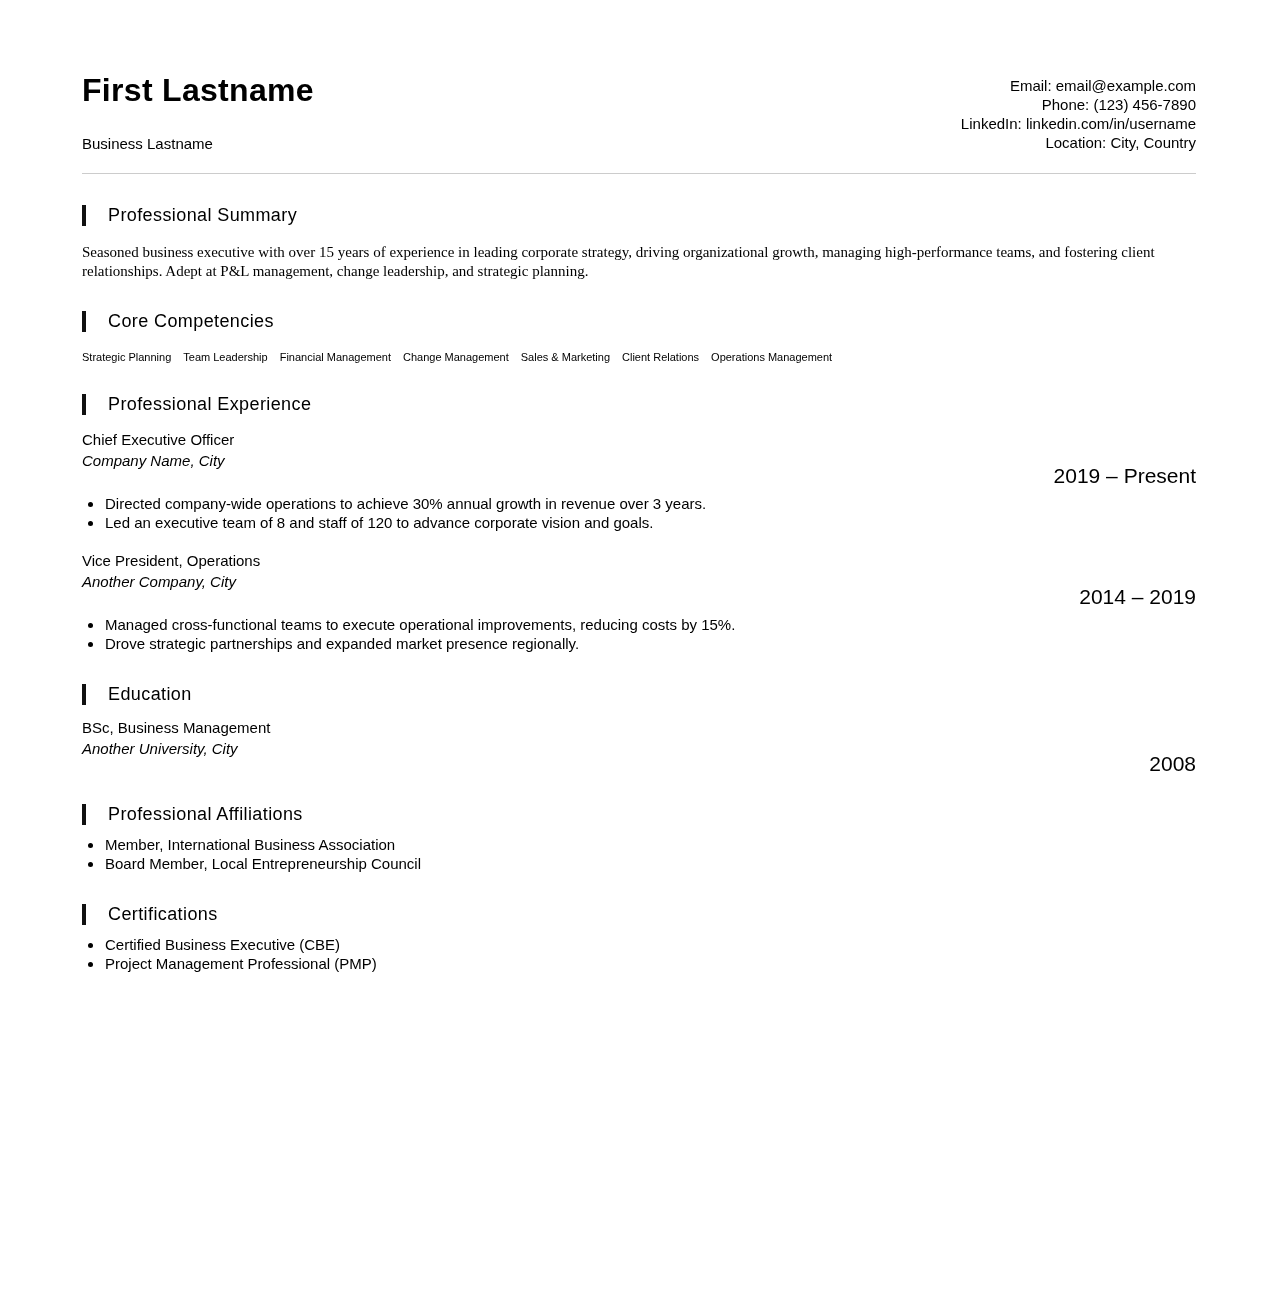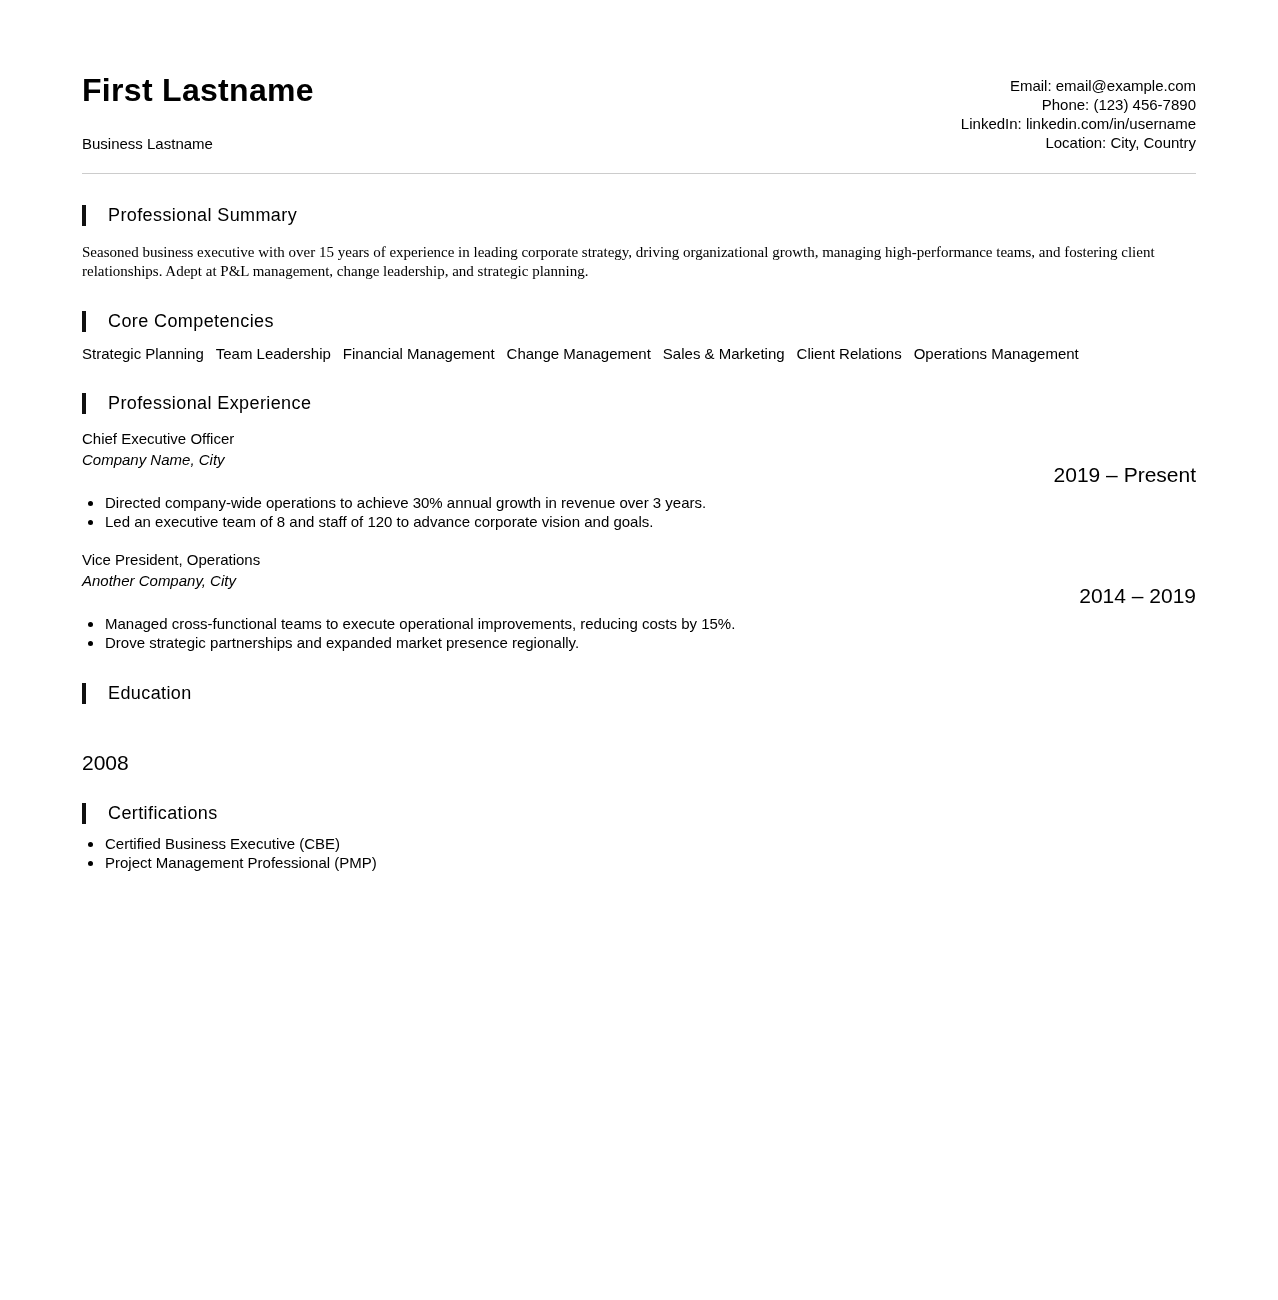--- a/index.html
+++ b/index.html
@@ -26,21 +26,21 @@
     font-size: 18px;
     font-weight: 400;
     line-height: 21px;
     border-left: 4px solid #111111;
     padding-left: 22px;
     letter-spacing: 0.4px;
   }
   .body-text { font-size: 15px; line-height: 18.5px; font-family: Liberation Serif, serif; }
   .summary-text { margin-top: 17px; }
 
-  .competency-row { margin-top: 13px; display: flex; flex-wrap: wrap; column-gap: 17px; row-gap: 8px; font-size: 15px; gap: 12px; }
+  .competency-row { margin-top: 19px; display: flex; flex-wrap: wrap; column-gap: 17px; row-gap: 8px; font-size: 11px; gap: 12px; }
 
   .job { margin-top: 16px; }
   .job + .job { margin-top: 20px; }
   .job-head { display: flex; justify-content: space-between; align-items: flex-start; }
   .role { font-size: 15px; line-height: 18px; }
   .company { font-size: 15px; font-style: italic; line-height: 18px; margin-top: 3px; }
   .dates { font-size: 21px; line-height: 18px; white-space: nowrap; margin-top: 36px; }
 
   ul.bullets { margin-top: 10px; padding-left: 22px; font-size: 15px; line-height: 18.5px; list-style-type: disc; }
   ul.bullets li { padding-left: 1px; }
@@ -118,25 +118,36 @@
       </ul>
     </div>
   </div>
 
   <div class="section">
     <h2 class="section-heading">Education</h2>
 
 
     <div class="edu">
       <div class="job-head">
+        <div>
+          <div class="role">BSc, Business Management</div>
+          <div class="company">Another University, City</div>
+        </div>
         <div class="dates">2008</div>
       </div>
     </div>
   </div>
 
+  <div class="section">
+    <h2 class="section-heading">Professional Affiliations</h2>
+    <ul class="bullets tight">
+      <li>Member, International Business Association</li>
+      <li>Board Member, Local Entrepreneurship Council</li>
+    </ul>
+  </div>
 
   <div class="section">
     <h2 class="section-heading">Certifications</h2>
     <ul class="bullets tight">
       <li>Certified Business Executive (CBE)</li>
       <li>Project Management Professional (PMP)</li>
     </ul>
   </div>
 
 </div>

